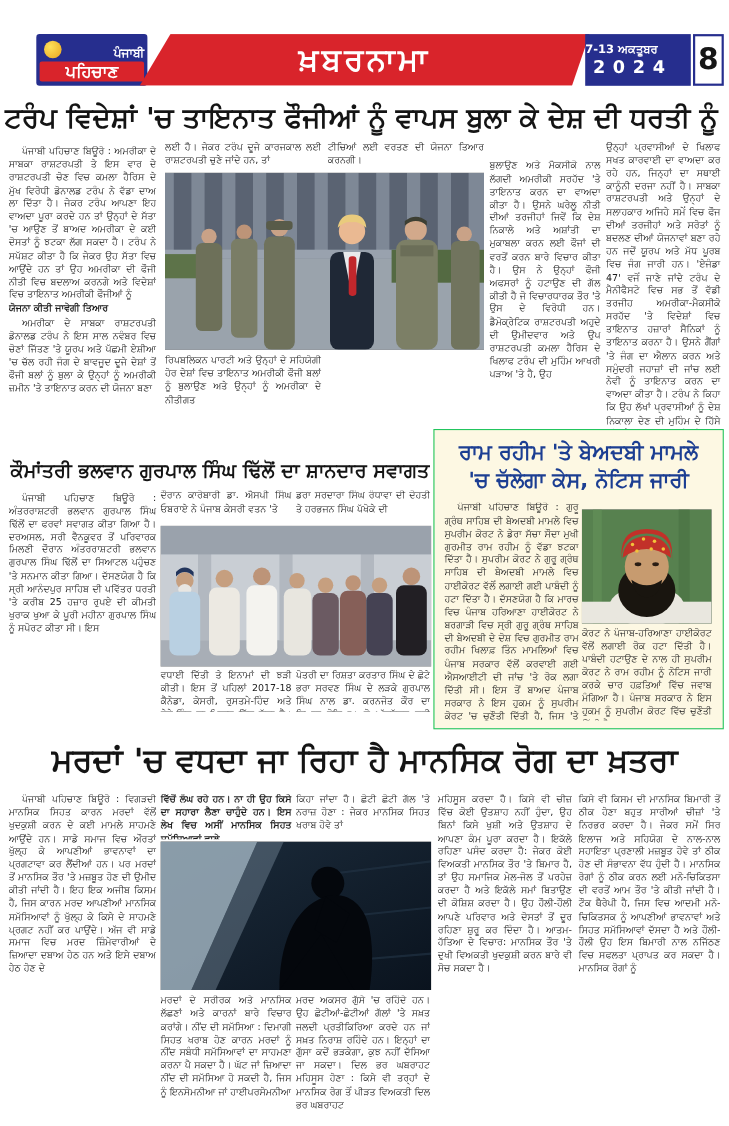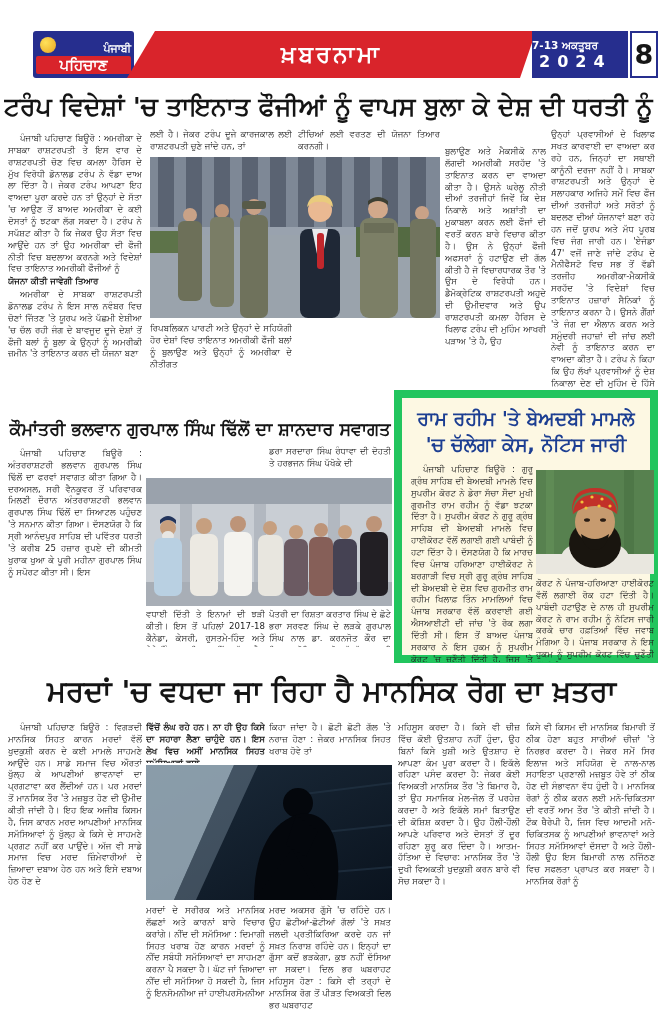--- a/index.html
+++ b/index.html
@@ -16,30 +16,30 @@
   .mast-logo{left:33px;top:31px;width:101px;height:47px;background:#262e8e;border-radius:3px;
              display:flex;flex-direction:column;justify-content:flex-end;box-sizing:border-box;}
   .logo-top{color:#ffffff;font-size:11px;font-weight:bold;text-align:right;padding:3px 3px 0 0;}
   .logo-band{background:#d9242b;color:#ffffff;font-weight:bold;font-size:15px;text-align:center;
              margin:1px 3px 4px 3px;border-radius:2px;line-height:18px;}
   .logo-emblem{position:absolute;left:7px;top:6px;width:16px;height:16px;border-radius:50%;
                background:radial-gradient(circle at 35% 35%,#ffe15a,#e8a51f);}
   .mast-banner{left:127px;top:31px;width:409px;height:47px;background:#d9242b;
                clip-path:polygon(28px 0,100% 0,calc(100% - 16px) 100%,0 100%);
                display:flex;align-items:center;justify-content:center;}
-  .banner-title{color:#ffffff;font-weight:bold;font-size:23px;letter-spacing:3px;}
+  .banner-title{color:#ffffff;font-weight:bold;font-size:28px;letter-spacing:3px;}
   .mast-date{left:532px;top:31px;width:96px;height:47px;background:#262e8e;color:#fff;
              display:flex;flex-direction:column;align-items:flex-start;justify-content:center;}
   .date-1{font-size:10.5px;font-weight:bold;}
   .date-2{font-size:16px;font-weight:bold;letter-spacing:7px;margin-left:7px;}
   .mast-page{left:630px;top:31px;width:28px;height:47px;background:#ffffff;border:2px solid #262e8e;
              box-sizing:border-box;display:flex;align-items:center;justify-content:center;
              font-size:27px;font-weight:bold;color:#161616;}
   
-  .rr-box{left:394px;top:390px;width:264px;height:273px;background:#fdf8e3;border:8px solid #22c55e;
+  .rr-box{left:394px;top:390px;width:264px;height:273px;background:#fdf8e3;border:1px solid #22c55e;
           box-sizing:border-box;}
   .rr-head{position:absolute;left:0;top:7px;width:100%;text-align:center;color:#1c3e92;
            font-weight:bold;font-size:19px;line-height:26px;}
   .photo-frame{overflow:hidden;background:#888;}
   .photo-frame svg{display:block;width:100%;height:100%;}
 </style>
 </head>
 <body>
 
 <div class="page">
@@ -131,20 +131,23 @@
     <p class="noind">ਬੁਲਾਉਣ ਅਤੇ ਮੈਕਸੀਕੋ ਨਾਲ ਲੱਗਦੀ ਅਮਰੀਕੀ ਸਰਹੱਦ 'ਤੇ ਤਾਇਨਾਤ ਕਰਨ ਦਾ ਵਾਅਦਾ ਕੀਤਾ ਹੈ। ਉਸਨੇ ਘਰੇਲੂ ਨੀਤੀ ਦੀਆਂ ਤਰਜੀਹਾਂ ਜਿਵੇਂ ਕਿ ਦੇਸ਼ ਨਿਕਾਲੇ ਅਤੇ ਅਸ਼ਾਂਤੀ ਦਾ ਮੁਕਾਬਲਾ ਕਰਨ ਲਈ ਫੌਜਾਂ ਦੀ ਵਰਤੋਂ ਕਰਨ ਬਾਰੇ ਵਿਚਾਰ ਕੀਤਾ ਹੈ। ਉਸ ਨੇ ਉਨ੍ਹਾਂ ਫੌਜੀ ਅਫਸਰਾਂ ਨੂੰ ਹਟਾਉਣ ਦੀ ਗੱਲ ਕੀਤੀ ਹੈ ਜੋ ਵਿਚਾਰਧਾਰਕ ਤੌਰ 'ਤੇ ਉਸ ਦੇ ਵਿਰੋਧੀ ਹਨ। ਡੈਮੋਕ੍ਰੇਟਿਕ ਰਾਸ਼ਟਰਪਤੀ ਅਹੁਦੇ ਦੀ ਉਮੀਦਵਾਰ ਅਤੇ ਉਪ ਰਾਸ਼ਟਰਪਤੀ ਕਮਲਾ ਹੈਰਿਸ ਦੇ ਖਿਲਾਫ ਟਰੰਪ ਦੀ ਮੁਹਿੰਮ ਆਖਰੀ ਪੜਾਅ 'ਤੇ ਹੈ, ਉਹ</p>
   </div>
   <div class="abs body-text" style="left:551px;top:129px;width:104px;height:292px;">
     <p class="noind">ਉਨ੍ਹਾਂ ਪ੍ਰਵਾਸੀਆਂ ਦੇ ਖਿਲਾਫ ਸਖਤ ਕਾਰਵਾਈ ਦਾ ਵਾਅਦਾ ਕਰ ਰਹੇ ਹਨ, ਜਿਨ੍ਹਾਂ ਦਾ ਸਥਾਈ ਕਾਨੂੰਨੀ ਦਰਜਾ ਨਹੀਂ ਹੈ। ਸਾਬਕਾ ਰਾਸ਼ਟਰਪਤੀ ਅਤੇ ਉਨ੍ਹਾਂ ਦੇ ਸਲਾਹਕਾਰ ਅਜਿਹੇ ਸਮੇਂ ਵਿਚ ਫੌਜ ਦੀਆਂ ਤਰਜੀਹਾਂ ਅਤੇ ਸਰੋਤਾਂ ਨੂੰ ਬਦਲਣ ਦੀਆਂ ਯੋਜਨਾਵਾਂ ਬਣਾ ਰਹੇ ਹਨ ਜਦੋਂ ਯੂਰਪ ਅਤੇ ਮੱਧ ਪੂਰਬ ਵਿਚ ਜੰਗ ਜਾਰੀ ਹਨ। 'ਏਜੰਡਾ 47' ਵਜੋਂ ਜਾਣੇ ਜਾਂਦੇ ਟਰੰਪ ਦੇ ਮੈਨੀਫੈਸਟੋ ਵਿਚ ਸਭ ਤੋਂ ਵੱਡੀ ਤਰਜੀਹ ਅਮਰੀਕਾ-ਮੈਕਸੀਕੋ ਸਰਹੱਦ 'ਤੇ ਵਿਦੇਸ਼ਾਂ ਵਿਚ ਤਾਇਨਾਤ ਹਜ਼ਾਰਾਂ ਸੈਨਿਕਾਂ ਨੂੰ ਤਾਇਨਾਤ ਕਰਨਾ ਹੈ। ਉਸਨੇ ਗੈਂਗਾਂ 'ਤੇ ਜੰਗ ਦਾ ਐਲਾਨ ਕਰਨ ਅਤੇ ਸਮੁੰਦਰੀ ਜਹਾਜ਼ਾਂ ਦੀ ਜਾਂਚ ਲਈ ਨੇਵੀ ਨੂੰ ਤਾਇਨਾਤ ਕਰਨ ਦਾ ਵਾਅਦਾ ਕੀਤਾ ਹੈ। ਟਰੰਪ ਨੇ ਕਿਹਾ ਕਿ ਉਹ ਲੱਖਾਂ ਪ੍ਰਵਾਸੀਆਂ ਨੂੰ ਦੇਸ਼ ਨਿਕਾਲਾ ਦੇਣ ਦੀ ਮੁਹਿੰਮ ਦੇ ਹਿੱਸੇ ਵਜੋਂ ਨੈਸ਼ਨਲ ਗਾਰਡ ਤੇ ਸੰਭਾਵਤ ਤੌਰ 'ਤੇ ਫੌਜ ਦੀ ਵਰਤੋਂ ਕਰੇਗਾ, ਜਿਨ੍ਹਾਂ ਕੋਲ ਸਥਾਈ ਕਾਨੂੰਨੀ ਨਾਗਰਿਕ ਦਾ ਦਰਜਾ ਨਹੀਂ ਹੈ।</p>
   </div>
 
   <div class="abs headline" style="left:8px;top:414px;width:384px;height:30px;font-size:17.5px;line-height:30px;">ਕੌਮਾਂਤਰੀ ਭਲਵਾਨ ਗੁਰਪਾਲ ਸਿੰਘ ਢਿੱਲੋਂ ਦਾ ਸ਼ਾਨਦਾਰ ਸਵਾਗਤ</div>
 
   <div class="abs body-text" style="left:8px;top:448px;width:134px;height:197px;">
     <p>ਪੰਜਾਬੀ ਪਹਿਚਾਣ ਬਿਊਰੋ : ਅੰਤਰਰਾਸ਼ਟਰੀ ਭਲਵਾਨ ਗੁਰਪਾਲ ਸਿੰਘ ਢਿੱਲੋਂ ਦਾ ਫਰਵਾਂ ਸਵਾਗਤ ਕੀਤਾ ਗਿਆ ਹੈ। ਦਰਅਸਲ, ਸਰੀ ਵੈਨਕੂਵਰ ਤੋਂ ਪਰਿਵਾਰਕ ਮਿਲਣੀ ਦੌਰਾਨ ਅੰਤਰਰਾਸ਼ਟਰੀ ਭਲਵਾਨ ਗੁਰਪਾਲ ਸਿੰਘ ਢਿੱਲੋਂ ਦਾ ਸਿਆਟਲ ਪਹੁੰਚਣ 'ਤੇ ਸਨਮਾਨ ਕੀਤਾ ਗਿਆ। ਦੱਸਣਯੋਗ ਹੈ ਕਿ ਸ੍ਰੀ ਆਨੰਦਪੁਰ ਸਾਹਿਬ ਦੀ ਪਵਿੱਤਰ ਧਰਤੀ 'ਤੇ ਕਰੀਬ 25 ਹਜ਼ਾਰ ਰੁਪਏ ਦੀ ਕੀਮਤੀ ਖੁਰਾਕ ਖੁਆ ਕੇ ਪੂਰੀ ਮਹੀਨਾ ਗੁਰਪਾਲ ਸਿੰਘ ਨੂੰ ਸਪੋਰਟ ਕੀਤਾ ਸੀ। ਇਸ</p>
+  </div>
+  <div class="abs body-text" style="left:146px;top:446px;width:119px;height:30px;">
+    <p class="noind">ਦੌਰਾਨ ਕਾਰੋਬਾਰੀ ਡਾ. ਐਸਪੀ ਸਿੰਘ ਓਬਰਾਏ ਨੇ ਪੰਜਾਬ ਕੇਸਰੀ ਵਤਨ 'ਤੇ</p>
   </div>
   <div class="abs body-text" style="left:269px;top:446px;width:122px;height:30px;">
     <p class="noind">ਡਰਾ ਸਰਦਾਰਾ ਸਿੰਘ ਰੰਧਾਵਾ ਦੀ ਦੋਹਤੀ ਤੇ ਹਰਭਜਨ ਸਿੰਘ ਪੱਖੋਕੇ ਦੀ</p>
   </div>
 
   <div class="abs photo-frame" style="left:146px;top:478px;width:246px;height:128px;">
     <svg viewBox="0 0 246 128" preserveAspectRatio="none">
       <rect width="246" height="128" fill="#c9ced4"></rect>
       <rect x="34" y="0" width="12" height="104" fill="#b2b8c0"></rect>
       <rect x="108" y="0" width="12" height="104" fill="#b2b8c0"></rect>

